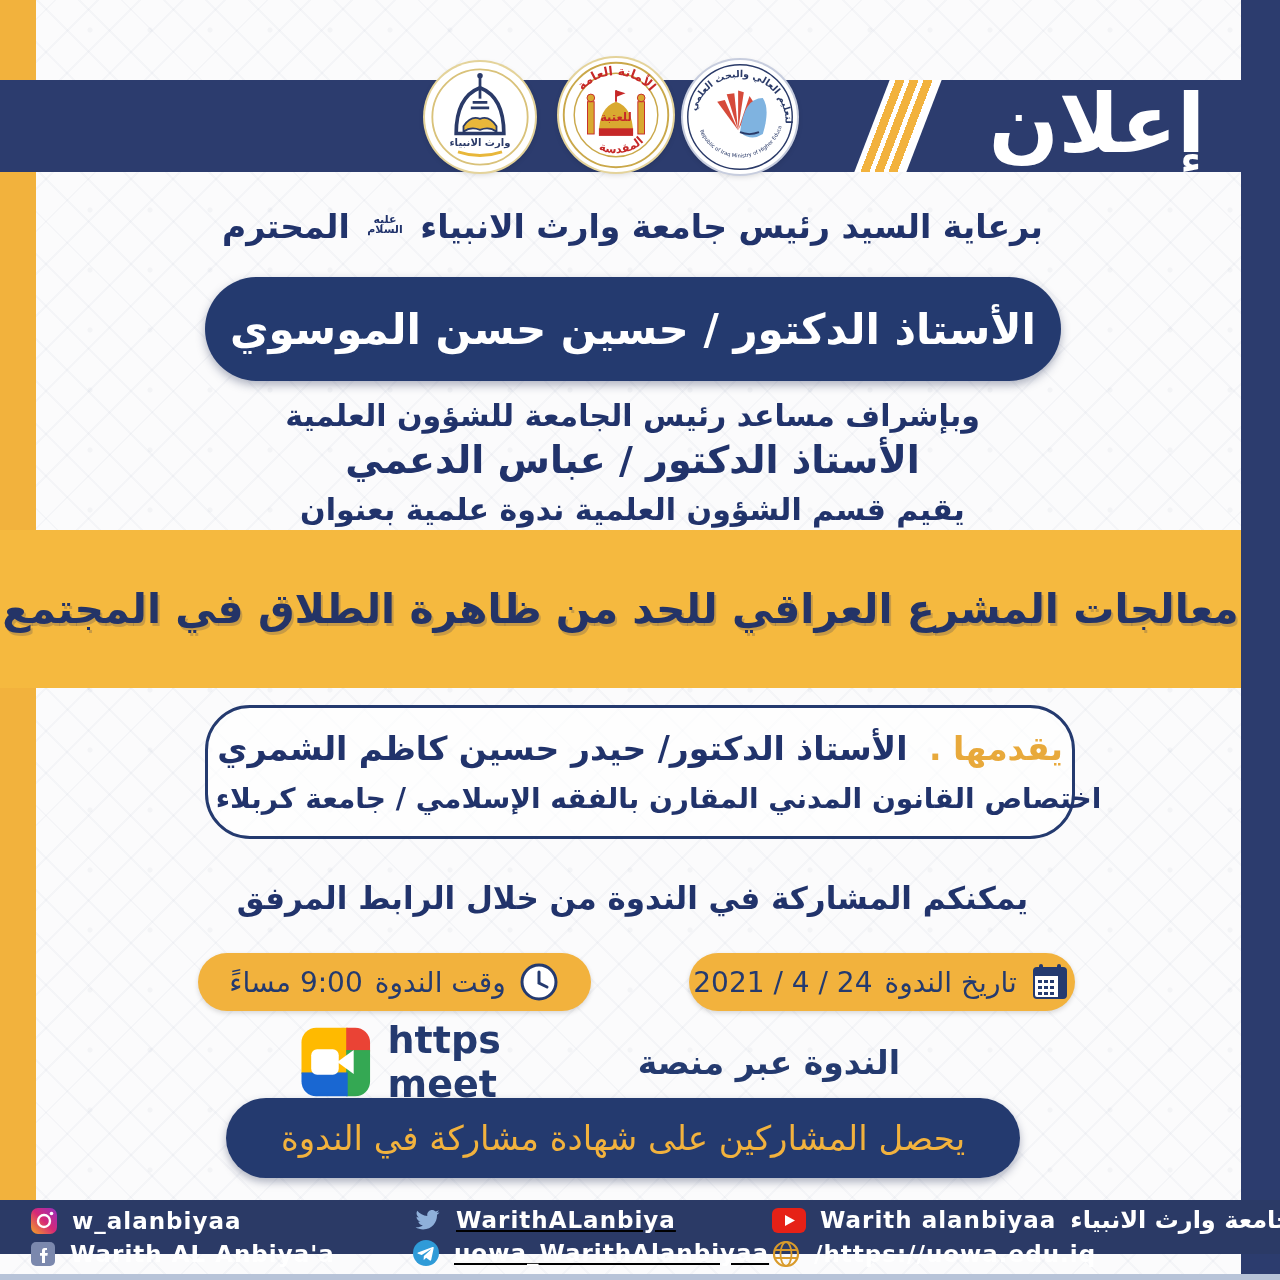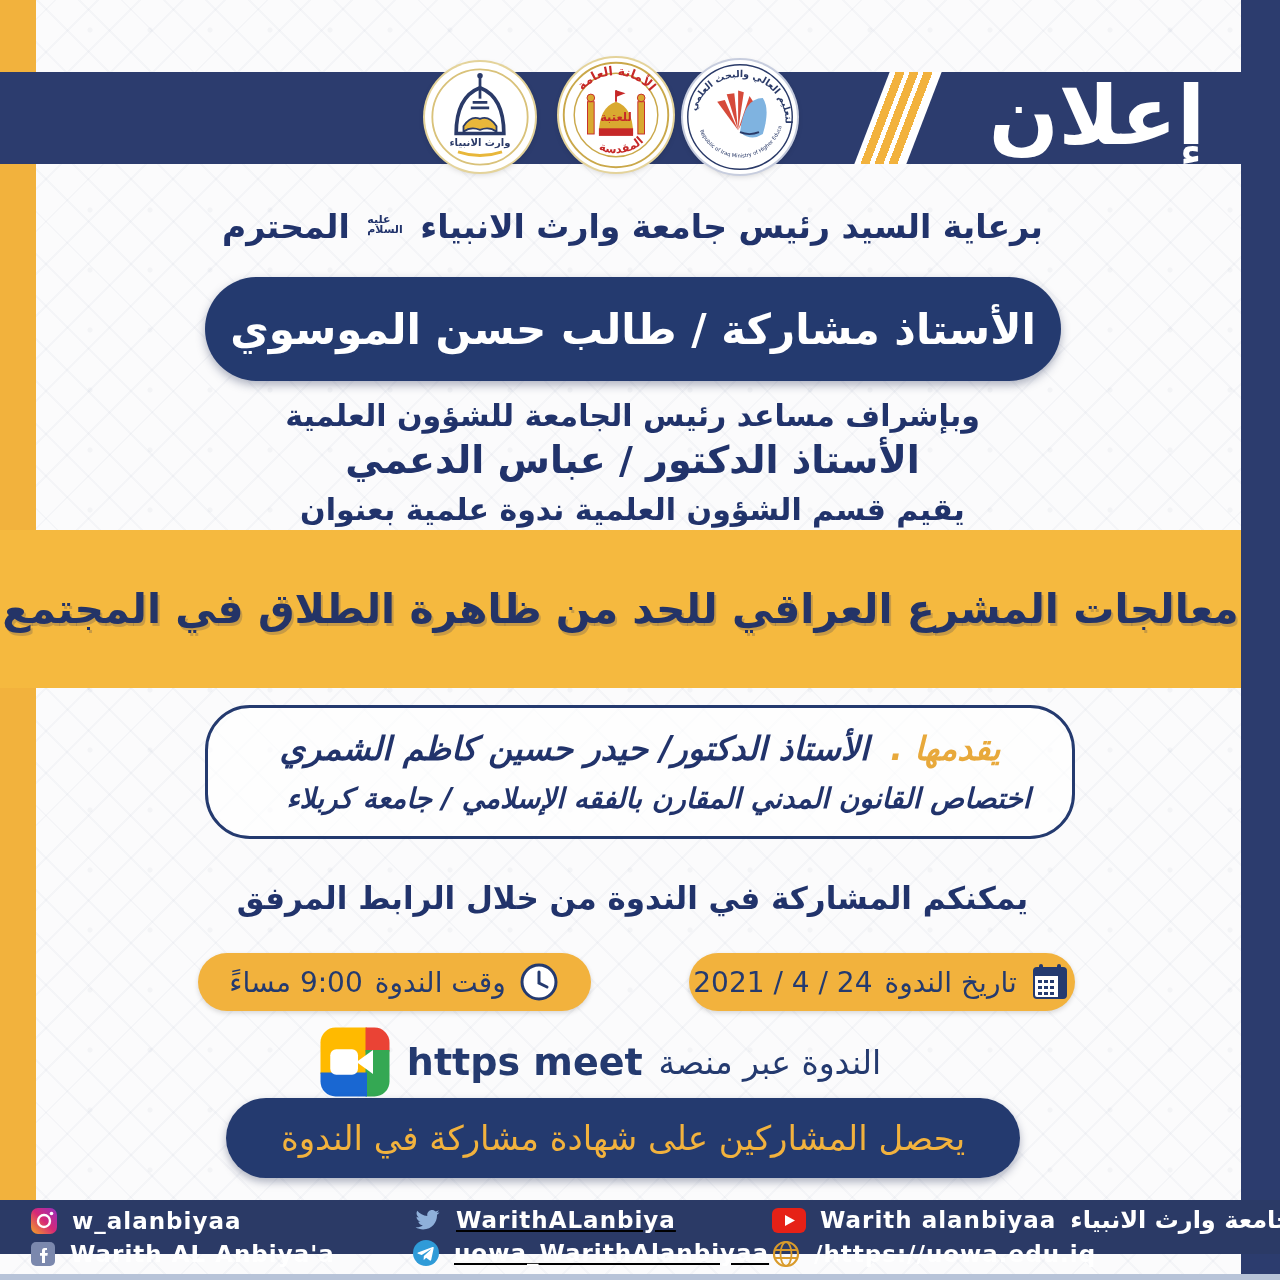--- a/index.html
+++ b/index.html
@@ -10,21 +10,21 @@
     background-image:
       radial-gradient(circle, rgba(186,193,209,0.13) 0 2px, transparent 3px),
       repeating-linear-gradient(45deg,  rgba(186,193,209,0.10) 0 2px, transparent 2px 30px),
       repeating-linear-gradient(-45deg, rgba(186,193,209,0.10) 0 2px, transparent 2px 30px);
     background-size: 60px 60px, auto, auto;
   }
   .left-bar  { position: absolute; left: 0; top: 0; width: 36px; height: 1200px; background: #f2b23d; }
   .right-bar { position: absolute; right: 0; top: 0; width: 39px; height: 1280px; background: #2c3c6e; }
 
   
-  .header-band { position: absolute; left: 0; top: 72px; width: 1280px; height: 92px; background: #2c3c6e; }
+  .header-band { position: absolute; left: 0; top: 80px; width: 1280px; height: 92px; background: #2c3c6e; }
   .stripes {
     position: absolute; left: 872px; top: 0; width: 52px; height: 92px;
     transform: skewX(-21deg); background:
       linear-gradient(to right, #ffffff 0 6px, #f2b23d 6px 15px, #ffffff 15px 20px,
                       #f2b23d 20px 29px, #ffffff 29px 34px, #f2b23d 34px 43px, #ffffff 43px 52px);
   }
   .announce {
     position: absolute; right: 75px; top: -8px; height: 92px;
     color: #ffffff; font-size: 82px; font-weight: bold; line-height: 104px;
   }
@@ -41,59 +41,59 @@
   .ar-line { position: absolute; left: 60px; right: 75px; text-align: center; direction: rtl;
              color: #21336b; font-weight: bold; white-space: nowrap; }
   .line-patronage   { top: 207px; font-size: 33px; }
   .line-supervision { top: 398px; font-size: 30px; }
   .line-assistant   { top: 438px; font-size: 38px; }
   .line-organizer   { top: 492px; font-size: 30px; }
   .line-participation { top: 880px; font-size: 31px; letter-spacing: .5px; }
 
   .peace-mark { display: inline-block; direction: rtl; font-size: 11px; line-height: 10px;
                 font-weight: bold; color: #21336b; vertical-align: middle; transform: translateY(-4px);
-                text-align: left; margin: 0 6px; }
+                text-align: center; margin: 0 6px; }
 
   .pill-president {
     position: absolute; left: 205px; top: 277px; width: 856px; height: 104px;
     background: #243a6f; border-radius: 52px; box-shadow: 0 4px 10px rgba(30,40,80,.35);
     display: flex; align-items: center; justify-content: center;
   }
   .pill-president span { color: #ffffff; font-size: 42px; font-weight: bold; direction: rtl; white-space: nowrap; }
 
   .title-band {
     position: absolute; left: 0; top: 530px; width: 1241px; height: 158px; background: #f5b93f;
     display: flex; align-items: center; justify-content: center;
   }
   .title-band span { color: #243467; font-size: 41px; font-weight: bold; direction: rtl; white-space: nowrap;
                      text-shadow: 2px 3px 0 rgba(40,50,90,.22); }
 
   .presenter-box {
     position: absolute; left: 205px; top: 705px; width: 870px; height: 134px;
     border: 3px solid #243a6f; border-radius: 45px; background: rgba(255,255,255,.65);
-    display: flex; flex-direction: column; align-items: center; justify-content: space-evenly; padding: 8px 0; font-style: italic;
+    display: flex; flex-direction: column; align-items: center; justify-content: space-evenly; padding: 8px 0;
   }
   .presenter-line1 { direction: rtl; white-space: nowrap; font-weight: bold; font-size: 33px; color: #21336b; }
   .presenter-line1 .lbl { color: #e8a93b; margin-left: 10px; }
   .presenter-line2 { direction: rtl; white-space: nowrap; font-weight: bold; font-size: 28px; color: #21336b; margin-left: 37px; }
 
   .pill-yellow {
     position: absolute; top: 953px; height: 58px; background: #f2b23d; border-radius: 29px;
     display: flex; direction: rtl; align-items: center; justify-content: center; gap: 12px;
     box-shadow: 0 2px 5px rgba(0,0,0,.15);
   }
   .pill-date { left: 689px; width: 386px; }
   .pill-time { left: 198px; width: 393px; }
   .pill-yellow .txt { color: #243a6f; font-size: 28px; font-weight: normal; white-space: nowrap; }
   .pill-yellow svg { flex: 0 0 auto; }
 
   .meet-row { position: absolute; left: 300px; top: 1022px; width: 600px; height: 80px;
               display: flex; align-items: center; justify-content: center; gap: 16px; }
   .meet-name { color: #243a6f; font-size: 38px; font-weight: bold; }
-  .meet-ar   { color: #243a6f; font-size: 33px; font-weight: normal; direction: rtl; white-space: nowrap; text-align: center; }
+  .meet-ar   { color: #243a6f; font-size: 33px; font-weight: bold; direction: rtl; white-space: nowrap; text-align: center; }
 
   .pill-certificate {
     position: absolute; left: 226px; top: 1098px; width: 794px; height: 80px;
     background: #243a6f; border-radius: 40px; box-shadow: 0 4px 9px rgba(30,40,80,.35);
     display: flex; align-items: center; justify-content: center;
   }
   .pill-certificate span { color: #f2b23d; font-size: 34px; font-weight: normal; direction: rtl; white-space: nowrap; }
 
   
   .footer { position: absolute; left: 0; top: 1200px; width: 1280px; height: 54px; background: #2b3a66; }
@@ -180,21 +180,21 @@
 
   <div class="ar-line line-patronage">
     <span>برعاية السيد رئيس جامعة وارث الانبياء</span>
     <span class="peace-mark">
       <span>عليه</span><br><span>السلام</span>
     </span>
     <span>المحترم</span>
   </div>
 
   <div class="pill-president">
-    <span>الأستاذ مشاركة / طالب حسن الموسوي</span>
+    <span>الأستاذ الدكتور / حسين حسن الموسوي</span>
   </div>
 
   <div class="ar-line line-supervision">وبإشراف مساعد رئيس الجامعة للشؤون العلمية</div>
   <div class="ar-line line-assistant">الأستاذ الدكتور / عباس الدعمي</div>
   <div class="ar-line line-organizer">يقيم قسم الشؤون العلمية ندوة علمية بعنوان</div>
 
   <div class="title-band">
     <span>معالجات المشرع العراقي للحد من ظاهرة الطلاق في المجتمع</span>
   </div>
 

